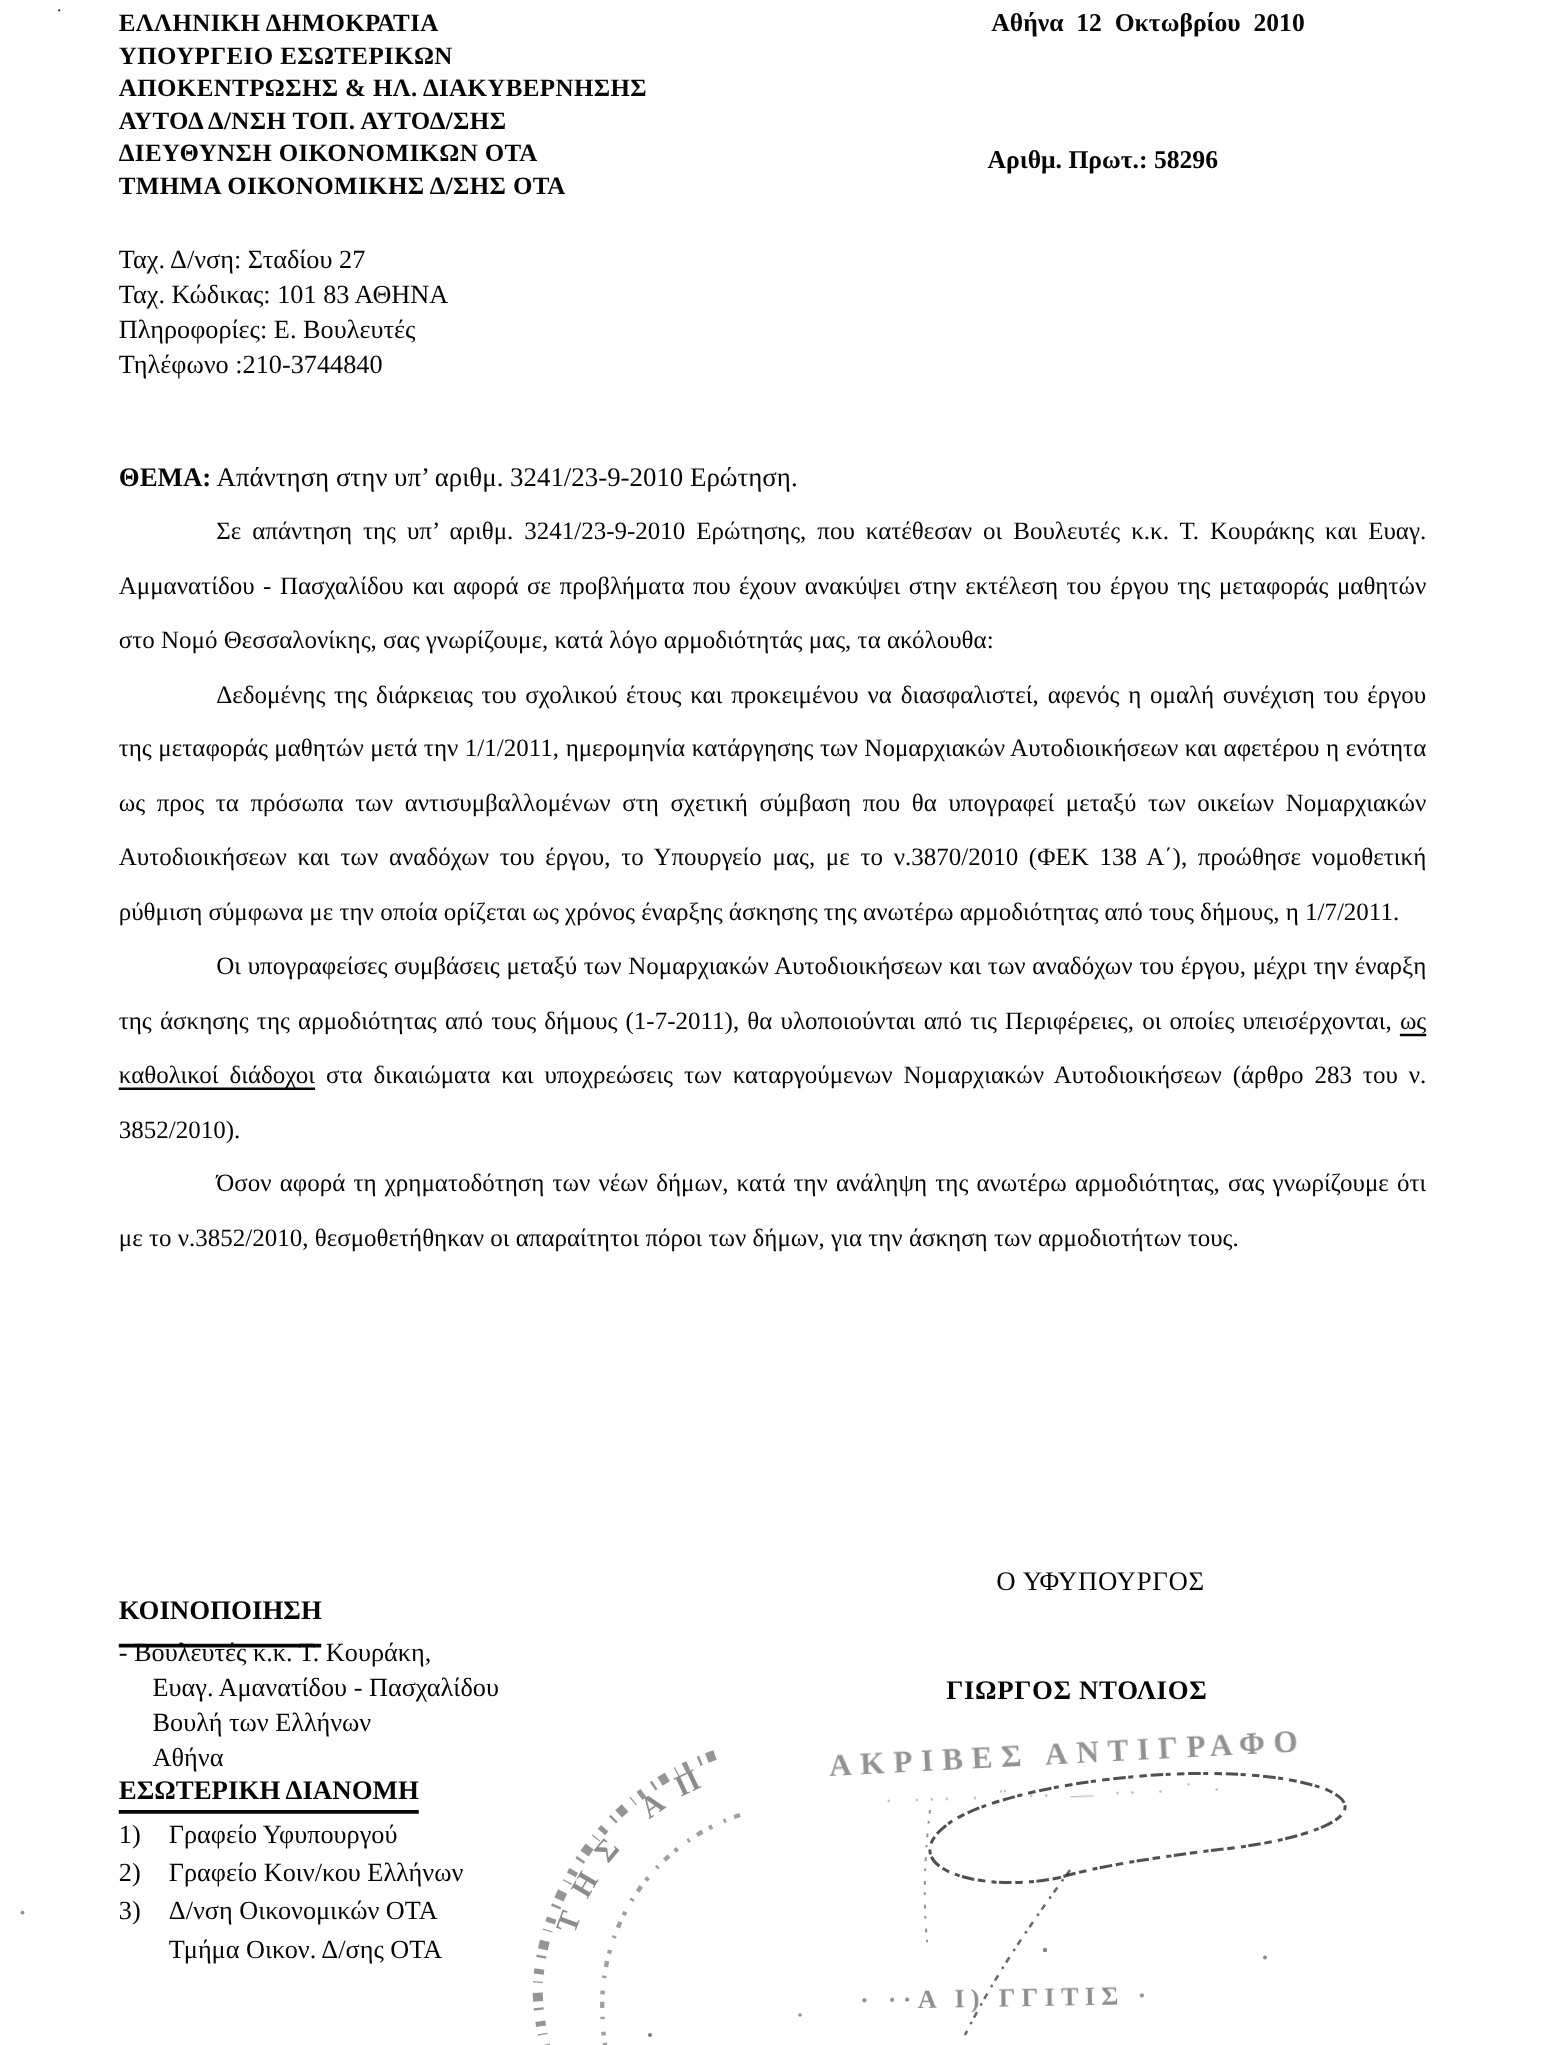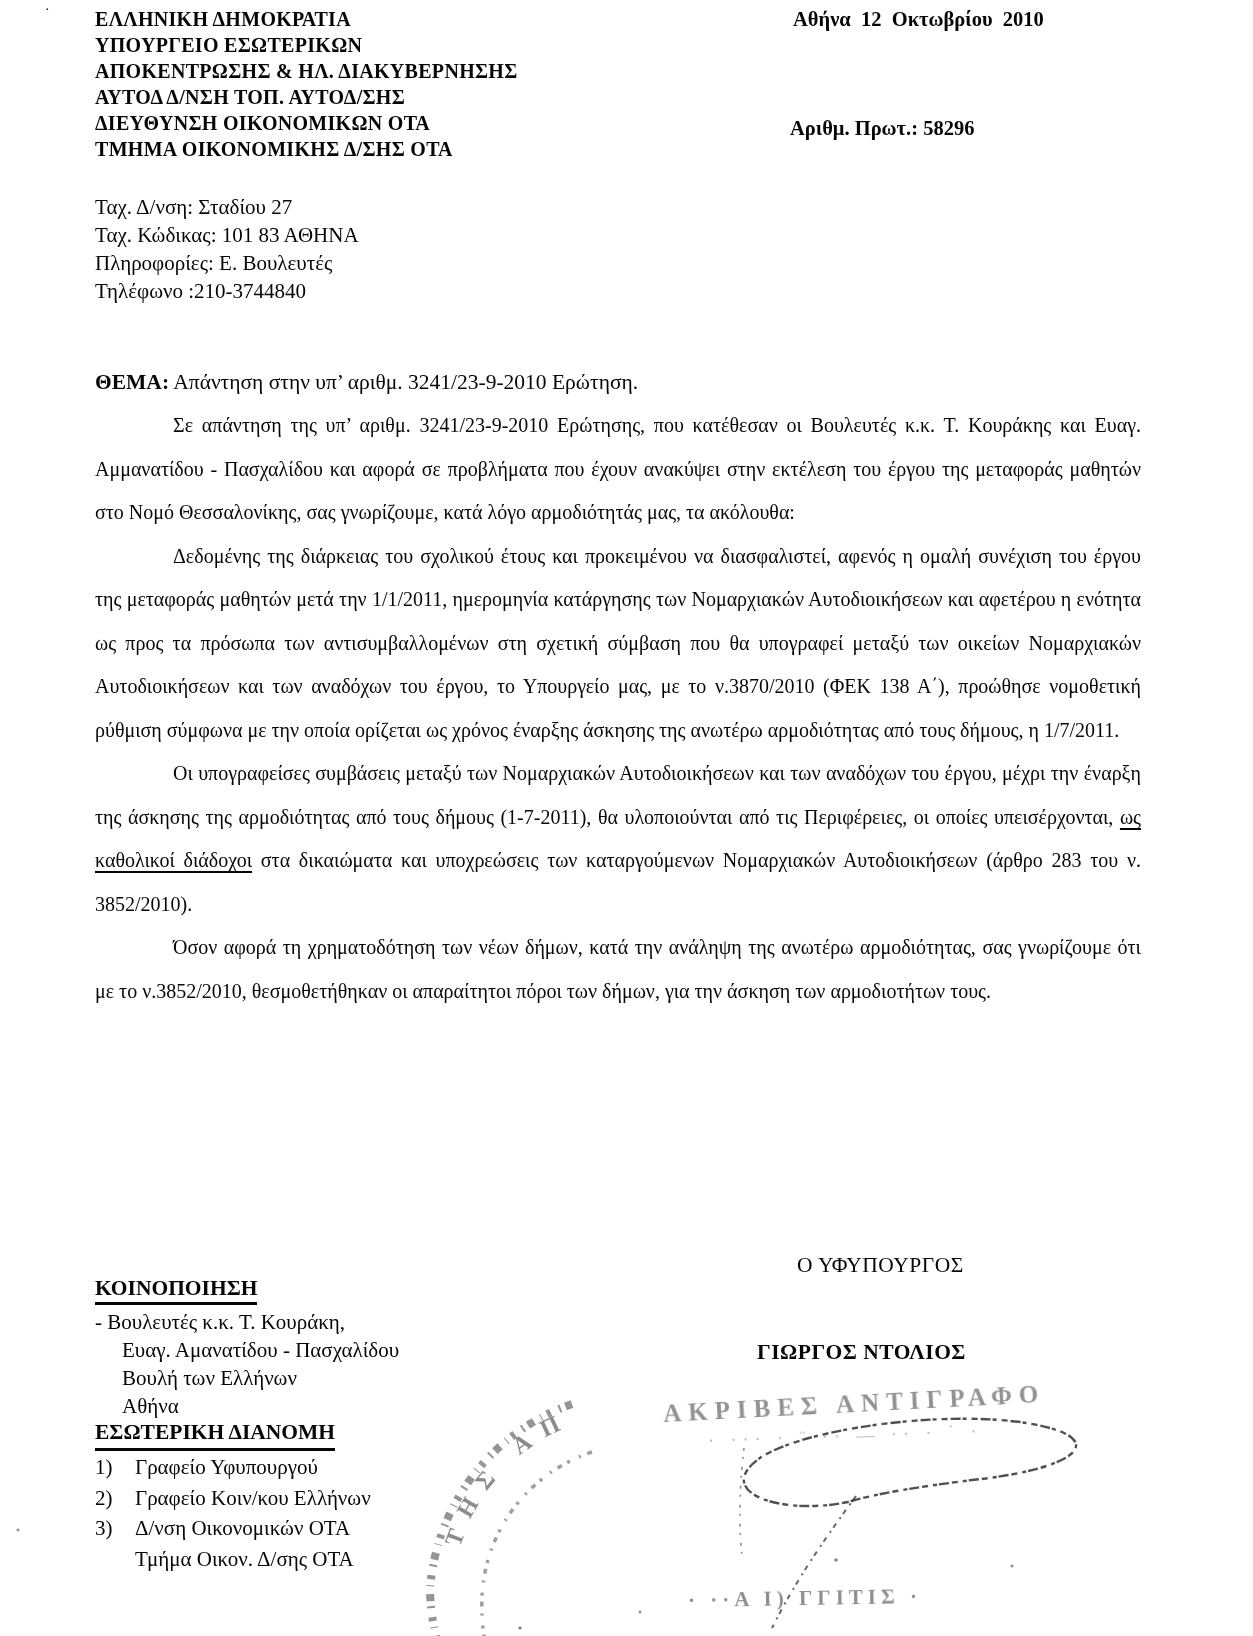--- a/index.html
+++ b/index.html
@@ -34,21 +34,21 @@
   
   .letter-body{left:95px;top:404px;width:1046px;font-size:20px;line-height:43.5px;text-align:justify;}
   .letter-body p{margin:0;text-indent:78px;}
   .u{text-decoration:underline;text-underline-offset:4px;}
 
   
   .sig-title{left:797px;top:1253px;font-weight:normal;font-size:21.5px;letter-spacing:.5px;}
   .sig-name{left:757px;top:1340px;font-weight:bold;font-size:21.5px;letter-spacing:.5px;}
 
   
-  .cc-title{left:95px;top:1276px;font-weight:bold;font-size:21.5px;border-bottom:3px solid #060606;padding-bottom:1px;}
+  .cc-title{left:95px;top:1276px;font-weight:bold;font-size:21.5px;border-bottom:3px solid #060606;padding-bottom:14px;}
   .cc-lines{left:95px;top:1308px;font-size:21px;line-height:28px;}
   .cc-lines .cont{padding-left:27px;}
 
   
   .int-title{left:95px;top:1420px;font-weight:bold;font-size:21.5px;border-bottom:3px solid #060606;padding-bottom:3px;}
   .int-list{left:95px;top:1452px;font-size:21px;line-height:30.5px;}
   .int-list .row{display:flex;}
   .int-list .num{width:40px;}
   .int-list .cont{padding-left:40px;}
 

